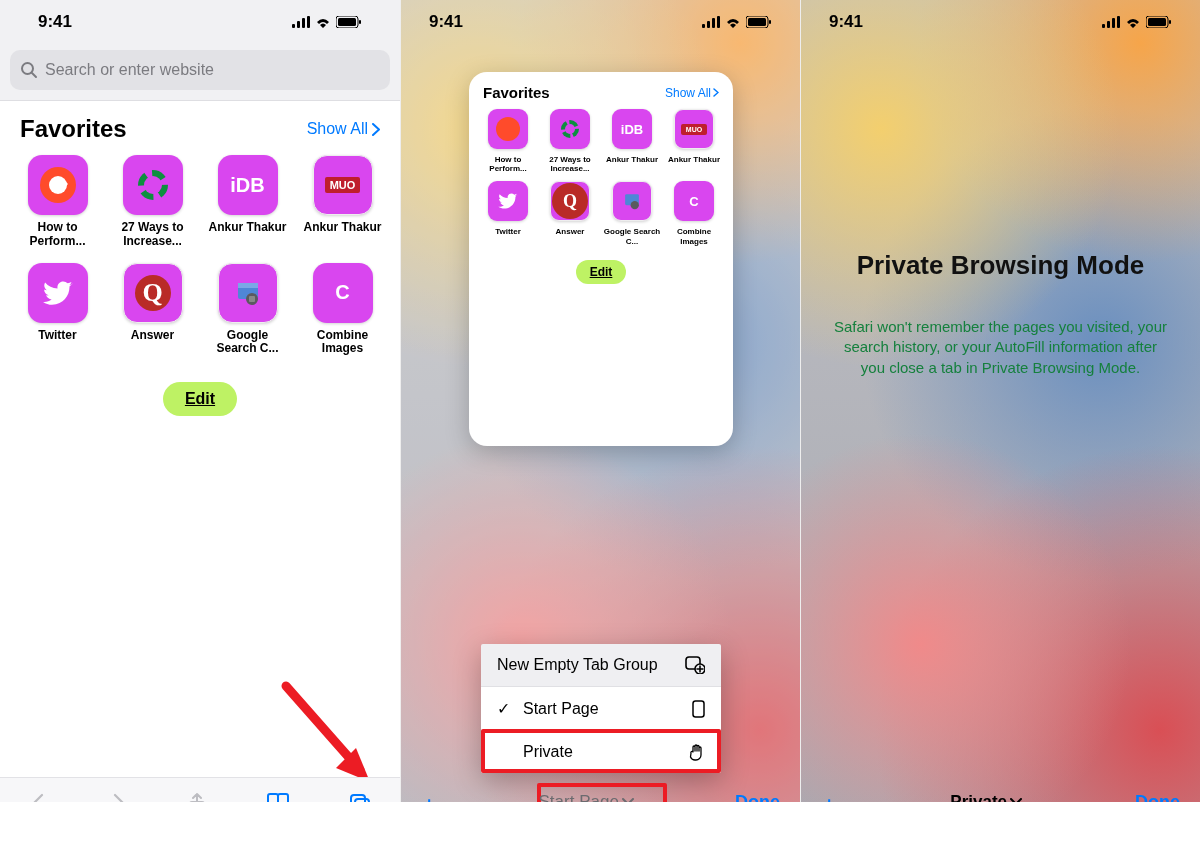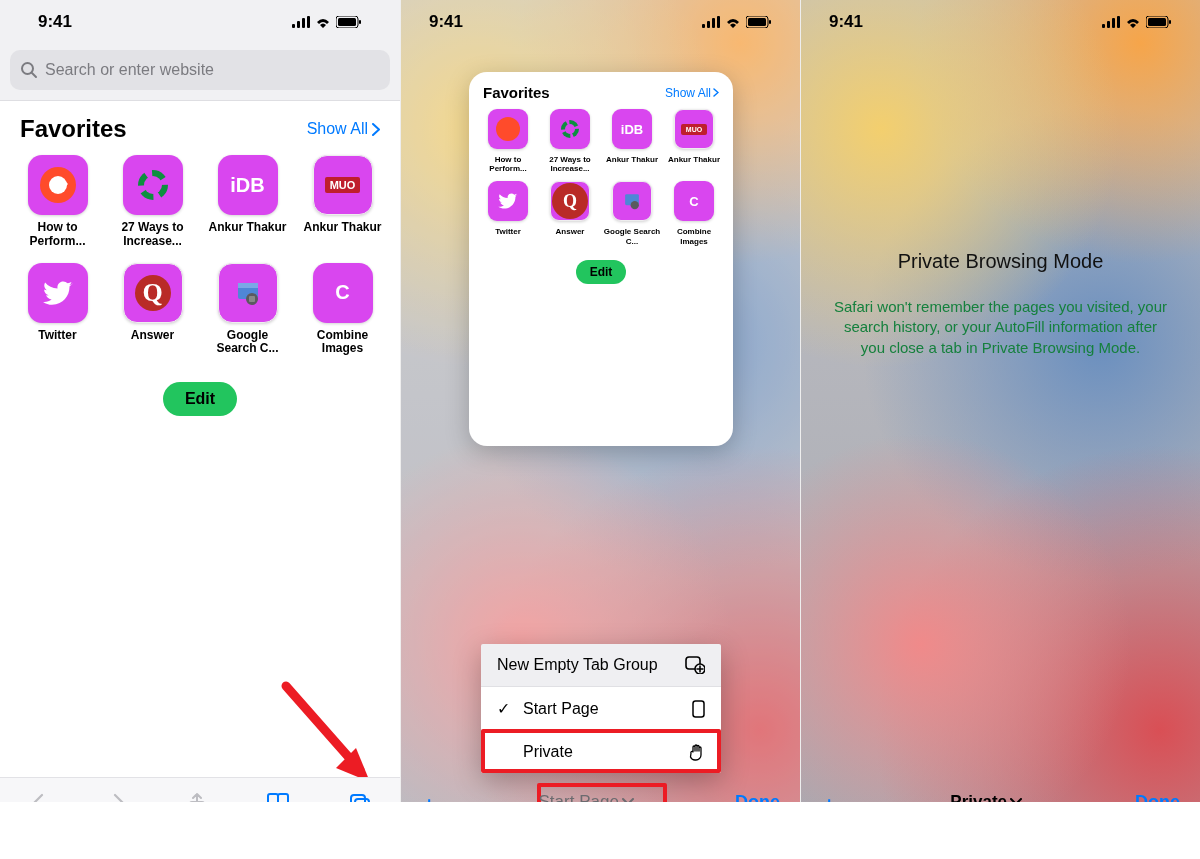--- a/index.html
+++ b/index.html
@@ -26,21 +26,21 @@
   .s1-top { background: #f1f1f3; padding: 0 10px 10px; border-bottom: 1px solid #dedee2; }
   .searchbar { margin-top: 6px; height: 40px; background: #e2e2e6; border-radius: 10px; display: flex; align-items: center; padding: 0 10px; color: #7b7b80; }
   .searchbar .mag { margin-right: 7px; }
   .favhead { display: flex; justify-content: space-between; align-items: center; padding: 14px 20px 4px; }
   .favhead h2 { font-size: 24px; font-weight: 700; }
   .showall { color: #007aff; font-size: 16px; display:flex; align-items:center; gap:4px; }
   .favgrid { display: grid; grid-template-columns: repeat(4,1fr); padding: 8px 14px; gap: 14px 8px; }
   .fav { text-align: center; }
   .fav .tile { width: 60px; height: 60px; border-radius: 14px; margin: 0 auto 6px; display:flex; align-items:center; justify-content:center; font-weight:700; font-size:20px; color:#fff; box-shadow: 0 1px 3px rgba(0,0,0,0.18); background:#d946ef; }
   .fav .lbl { font-size: 12px; font-weight: 600; color: #000; line-height: 1.15; max-width: 80px; margin:0 auto; overflow:hidden; display:-webkit-box; -webkit-line-clamp:2; -webkit-box-orient:vertical; }
-  .editbtn { display:block; margin: 18px auto 12px; background:#22c55e; border:none; border-radius:18px; padding:8px 22px; font-size:16px; font-weight:600; }
+  .editbtn { display:block; margin: 18px auto 12px; background:#bef264; border:none; border-radius:18px; padding:8px 22px; font-size:16px; font-weight:600;text-decoration:underline; }
   .toolbar { position:absolute; bottom:0; left:0; right:0; height:82px; background:#f7f7f9; border-top:1px solid #e2e2e6; display:flex; align-items:flex-start; justify-content:space-around; padding-top:14px; }
   .toolbar .tb { color:#007aff; }
   .toolbar .dis { color:#bdbdc2; }
   .homebar { position:absolute; bottom:8px; left:50%; transform:translateX(-50%); width:140px; height:5px; border-radius:3px; background:#000; }
   .arrow { position:absolute; pointer-events:none; }
 
   
   .card { position:absolute; left:68px; top:72px; width:264px; height:374px; background:#fff; border-radius:18px; box-shadow:0 6px 24px rgba(0,0,0,0.22); padding:12px 10px; }
   .card .hdr { display:flex; justify-content:space-between; align-items:center; padding:0 4px 4px; }
   .card .hdr h3 { font-size:15px; font-weight:700; }
@@ -56,21 +56,21 @@
   .menu .row:first-child { border-top:none; font-weight:500;}
   .menu .chk { width:18px; display:inline-block; }
   .hl { position:absolute; border:4px solid #ec1c24; border-radius:2px; }
   .btoolbar { position:absolute; bottom:0; left:0; right:0; height:82px; display:flex; align-items:flex-start; justify-content:space-between; padding:15px 20px 0; }
   .btoolbar .plus { color:#007aff; font-size:28px; font-weight:300; line-height:1;}
   .btoolbar .mid { color:#6b6b6f; font-size:17px; font-weight:500; display:flex; align-items:center; gap:3px;}
   .btoolbar .done { color:#007aff; font-size:18px; font-weight:600;}
 
   
   .priv { position:absolute; top:250px; left:0; right:0; text-align:center; padding:0 30px;}
-  .priv h1 { font-size:20px; font-weight:400; color:#111; margin-bottom:24px;}
+  .priv h1 { font-size:26px; font-weight:700; color:#111; margin-bottom:36px;}
   .priv p  { font-size:15px; color:#15803d; line-height:1.35;}
   .s3 .btoolbar .mid { color:#000; font-weight:600;}
 
   
   .t-semrush{ background:#fff;} .t-semrush span{ width:36px;height:36px;border-radius:50%;background:#ff4b2b;display:flex;align-items:center;justify-content:center;}
   .t-gc{ background:#fff;} .t-gc span{ width:30px;height:30px;border:6px dashed #0d8f3f;border-radius:50%;}
   .t-idb{ background:#1c4fa8;}
   .t-muo{ background:#fff;border:1px solid #eee;} .t-muo span{background:#bf1e2e;color:#fff;font-size:11px;padding:2px 5px;border-radius:2px;}
   .t-tw{ background:#1d9bf0;}
   .t-q { background:#fff;border:1px solid #eee;} .t-q span{width:36px;height:36px;border-radius:50%;background:#b92b27;display:flex;align-items:center;justify-content:center;}

